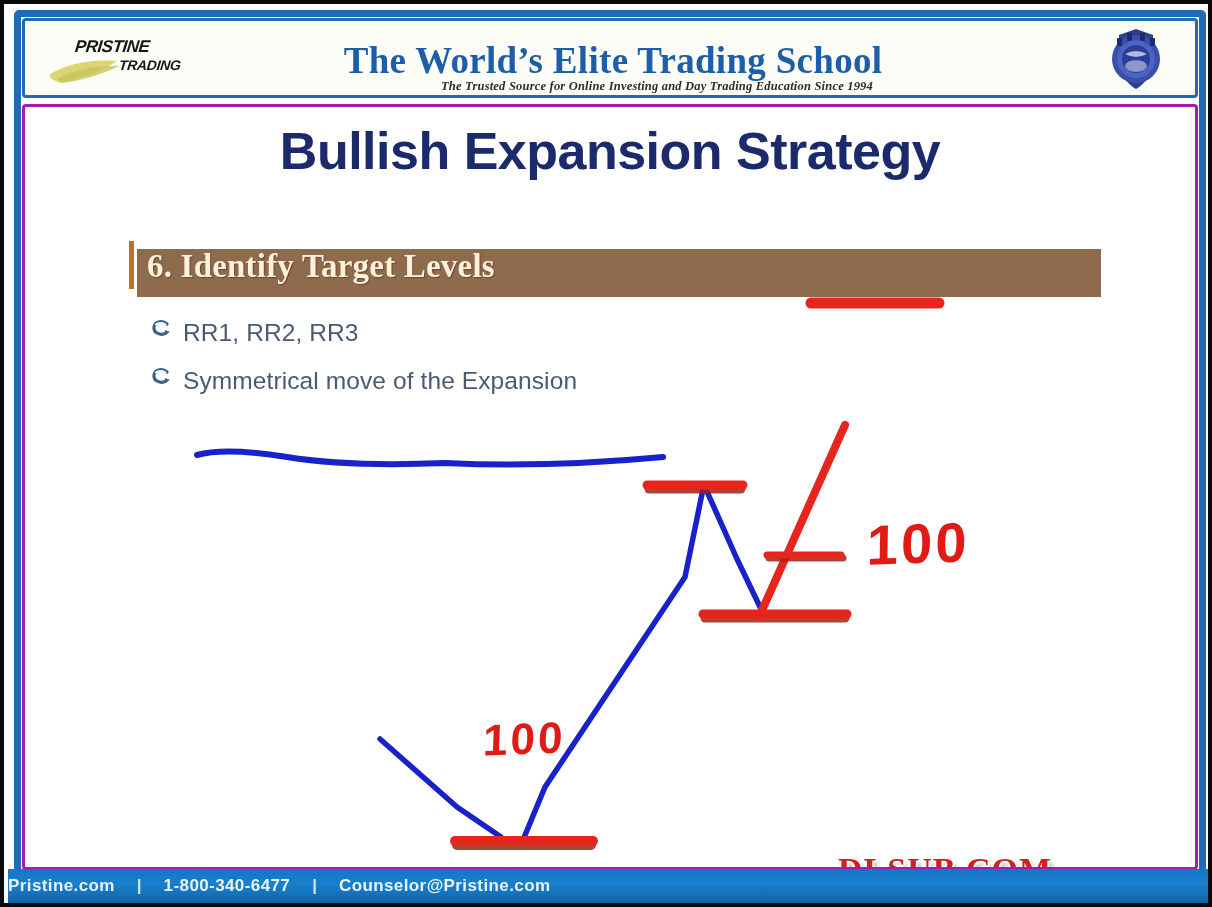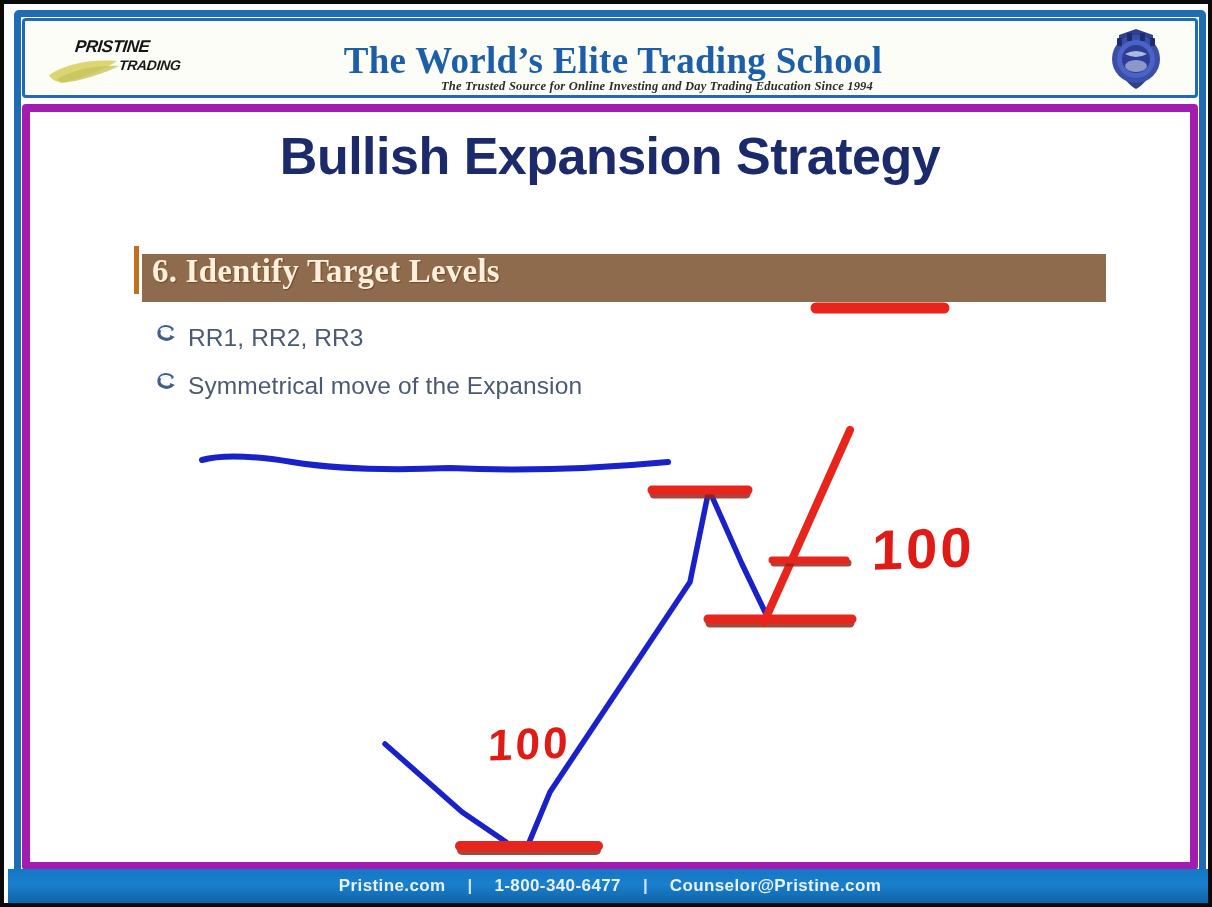--- a/index.html
+++ b/index.html
@@ -123,21 +123,21 @@
   }
 
   
   .body-area {
     position: absolute;
     left: 18px;
     top: 100px;
     width: 1176px;
     height: 766px;
     background: #ffffff;
-    border: 8px solid #a21caf;
+    border: 3px solid #a21caf;
     border-radius: 4px;
     box-sizing: border-box;
     overflow: hidden;
     text-decoration: underline;
   }
 
   .slide-title {
     position: absolute;
     left: 0;
     top: 14px;
@@ -272,21 +272,20 @@
   
   .footer {
     position: absolute;
     left: 4px;
     bottom: 0;
     width: 1204px;
     height: 34px;
     background: linear-gradient(to bottom, #1477c6 0%, #1a7fcc 45%, #1064a8 100%);
     display: flex;
     align-items: center;
-    justify-content: center;
   }
   .footer-text {
     font-family: "Liberation Sans", sans-serif;
     font-weight: bold;
     font-size: 17px;
     color: #e8f2fb;
     letter-spacing: 0.4px;
   }
   .footer-sep {
     font-family: "Liberation Sans", sans-serif;

